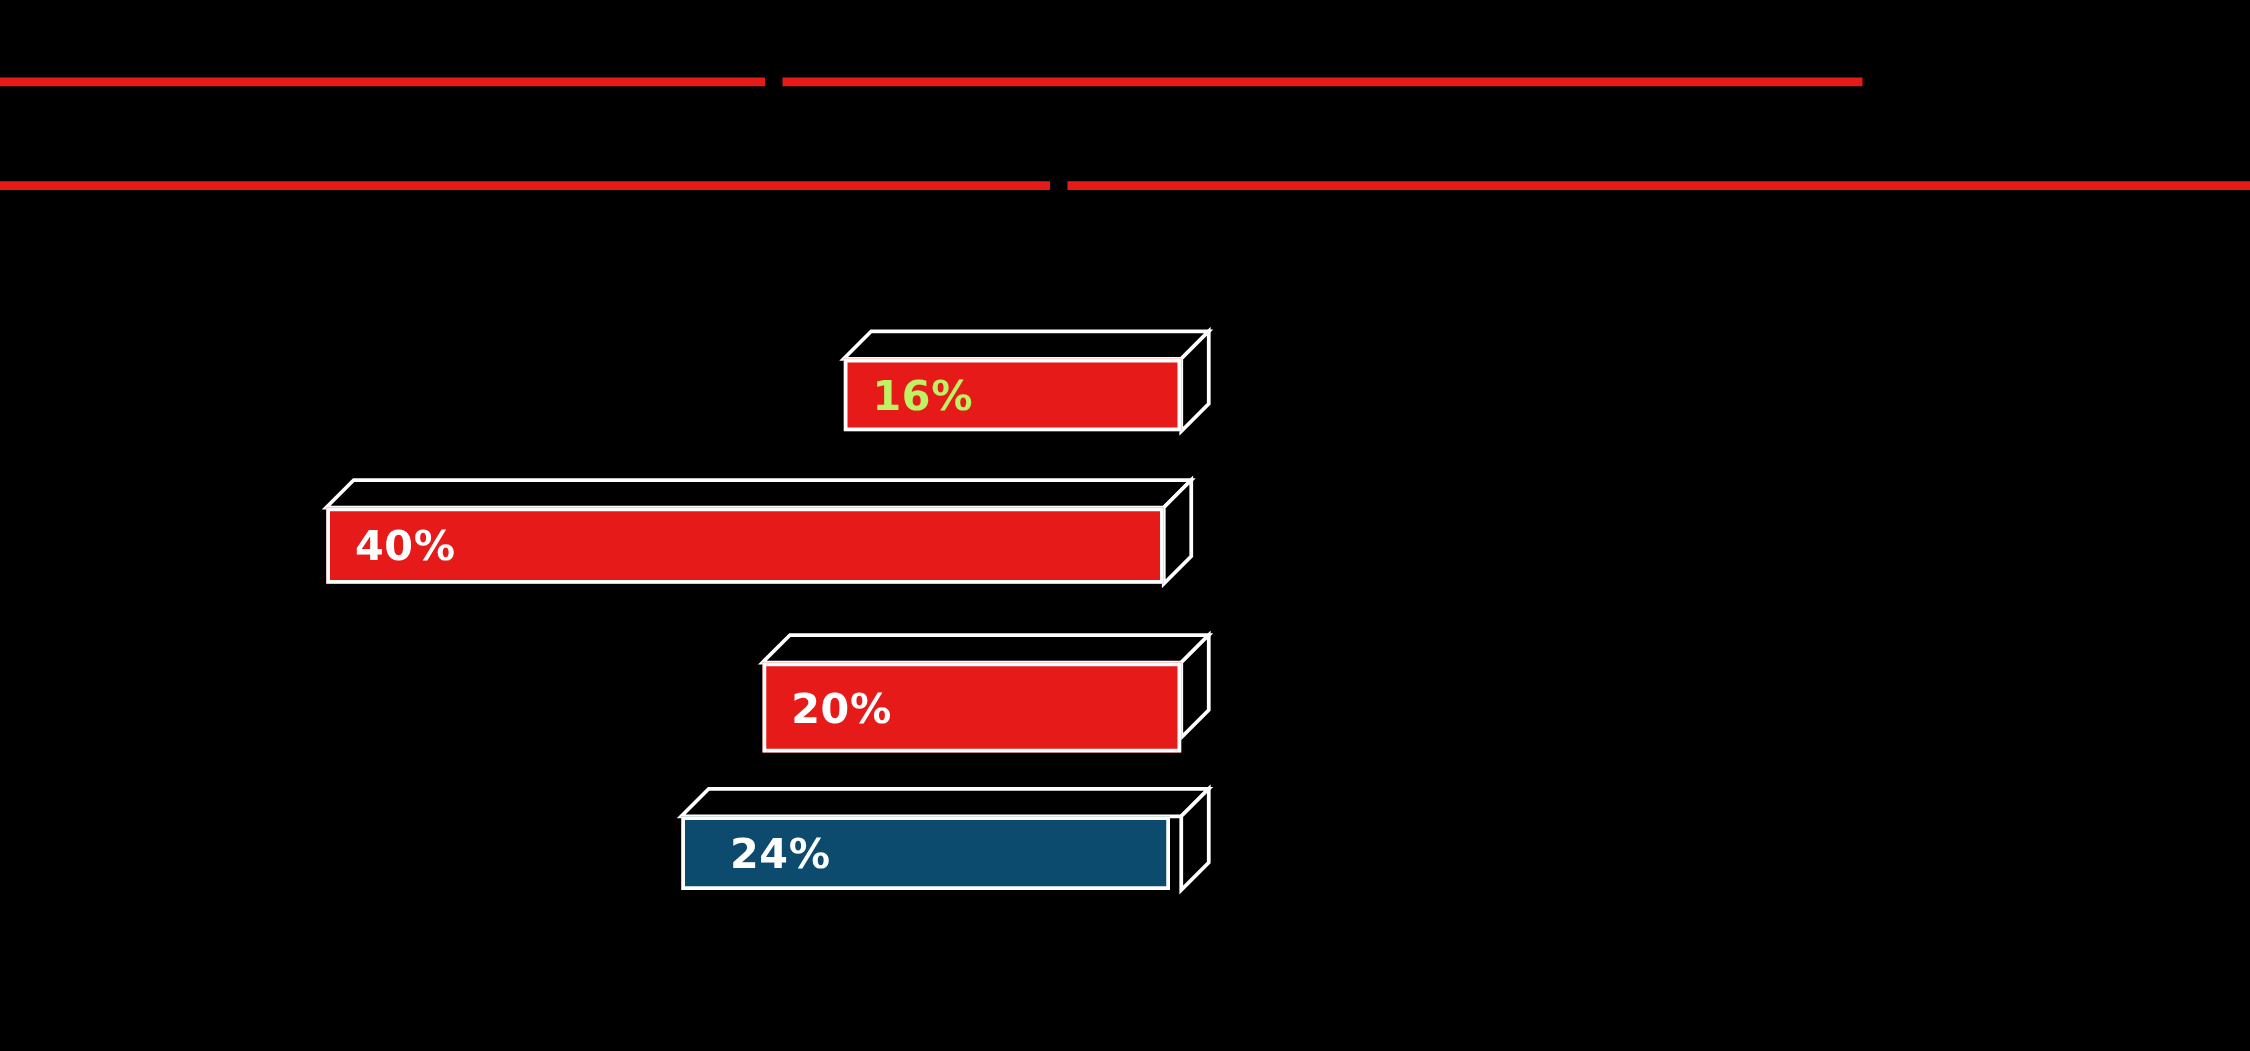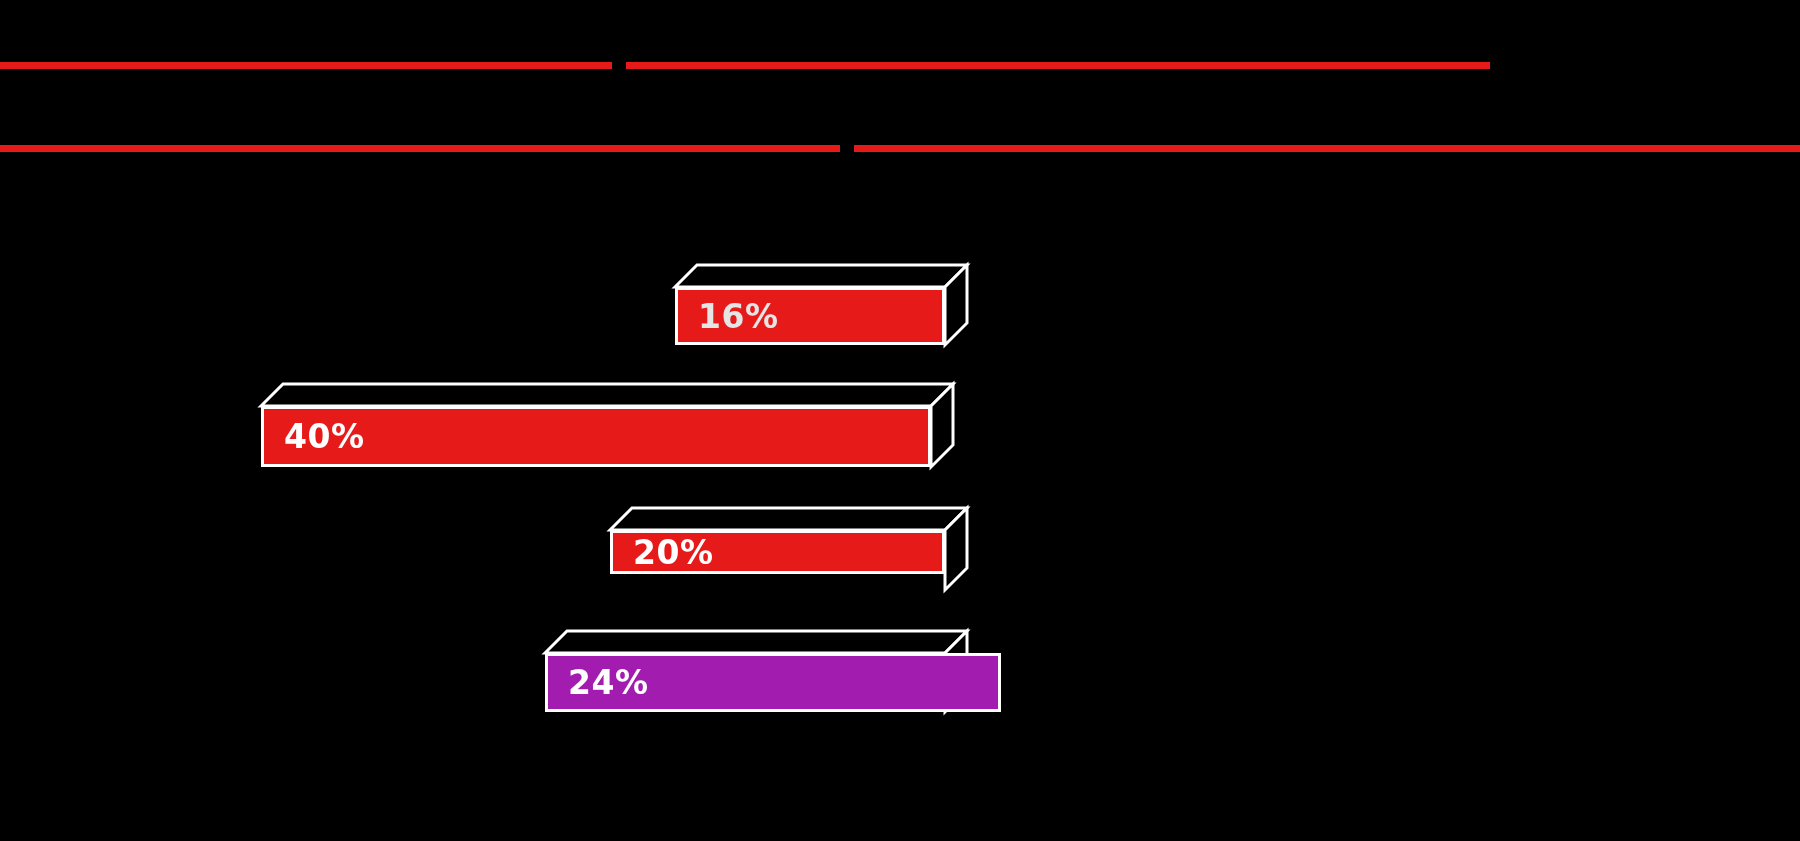--- a/index.html
+++ b/index.html
@@ -94,45 +94,45 @@
       </g>
   </svg>
 
   <div id="bars-layer">
       <div class="bar" style="left: 675px; top: 265px; width: 292px; height: 80px;">
         <svg width="296" height="84">
           <polygon points="0,22 22,0 292,0 270,22" fill="#000000" stroke="#FFFFFF" stroke-width="3" stroke-linejoin="miter"></polygon>
           <polygon points="270,22 292,0 292,58 270,80" fill="#000000" stroke="#FFFFFF" stroke-width="3" stroke-linejoin="miter"></polygon>
         </svg>
         <div class="front" style="width: 270px; height: 58px; top: 22px; bottom: auto; background: rgb(231, 26, 26); border-color: rgb(255, 255, 255);">
-          <span class="label" style="color: #e5e5e5;">16%</span>
+          <span class="label" style="color: #bef264;">16%</span>
         </div>
       </div>
       <div class="bar" style="left: 261px; top: 384px; width: 692px; height: 83px;">
         <svg width="696" height="87">
           <polygon points="0,22 22,0 692,0 670,22" fill="#000000" stroke="#FFFFFF" stroke-width="3" stroke-linejoin="miter"></polygon>
           <polygon points="670,22 692,0 692,61 670,83" fill="#000000" stroke="#FFFFFF" stroke-width="3" stroke-linejoin="miter"></polygon>
         </svg>
         <div class="front" style="width: 670px; height: 61px; top: 22px; bottom: auto; background: rgb(231, 26, 26); border-color: rgb(255, 255, 255);">
           <span class="label" style="color: rgb(255, 255, 255);">40%</span>
         </div>
       </div>
       <div class="bar" style="left: 610px; top: 508px; width: 357px; height: 82px;">
         <svg width="361" height="86">
           <polygon points="0,22 22,0 357,0 335,22" fill="#000000" stroke="#FFFFFF" stroke-width="3" stroke-linejoin="miter"></polygon>
           <polygon points="335,22 357,0 357,60 335,82" fill="#000000" stroke="#FFFFFF" stroke-width="3" stroke-linejoin="miter"></polygon>
         </svg>
-        <div class="front" style="width: 335px; height: 44px; top: 22px; bottom: auto; background: rgb(231, 26, 26); border-color: rgb(255, 255, 255);">
+        <div class="front" style="width: 335px; height: 72px; top: 22px; bottom: auto; background: rgb(231, 26, 26); border-color: rgb(255, 255, 255);">
           <span class="label" style="color: rgb(255, 255, 255);">20%</span>
         </div>
       </div>
       <div class="bar" style="left: 545px; top: 631px; width: 422px; height: 81px;">
         <svg width="426" height="85">
           <polygon points="0,22 22,0 422,0 400,22" fill="#000000" stroke="#FFFFFF" stroke-width="3" stroke-linejoin="miter"></polygon>
           <polygon points="400,22 422,0 422,59 400,81" fill="#000000" stroke="#FFFFFF" stroke-width="3" stroke-linejoin="miter"></polygon>
         </svg>
-        <div class="front" style="width: 456px; height: 59px; top: 22px; bottom: auto; background: #a21caf; border-color: rgb(255, 255, 255);">
+        <div class="front" style="width: 391px; height: 59px; top: 22px; bottom: auto; background: #0c4a6e; border-color: rgb(255, 255, 255); padding-left: 16px;">
           <span class="label" style="color: rgb(255, 255, 255);">24%</span>
         </div>
       </div>
     </div>
 
 </div>
 
 </body></html>

